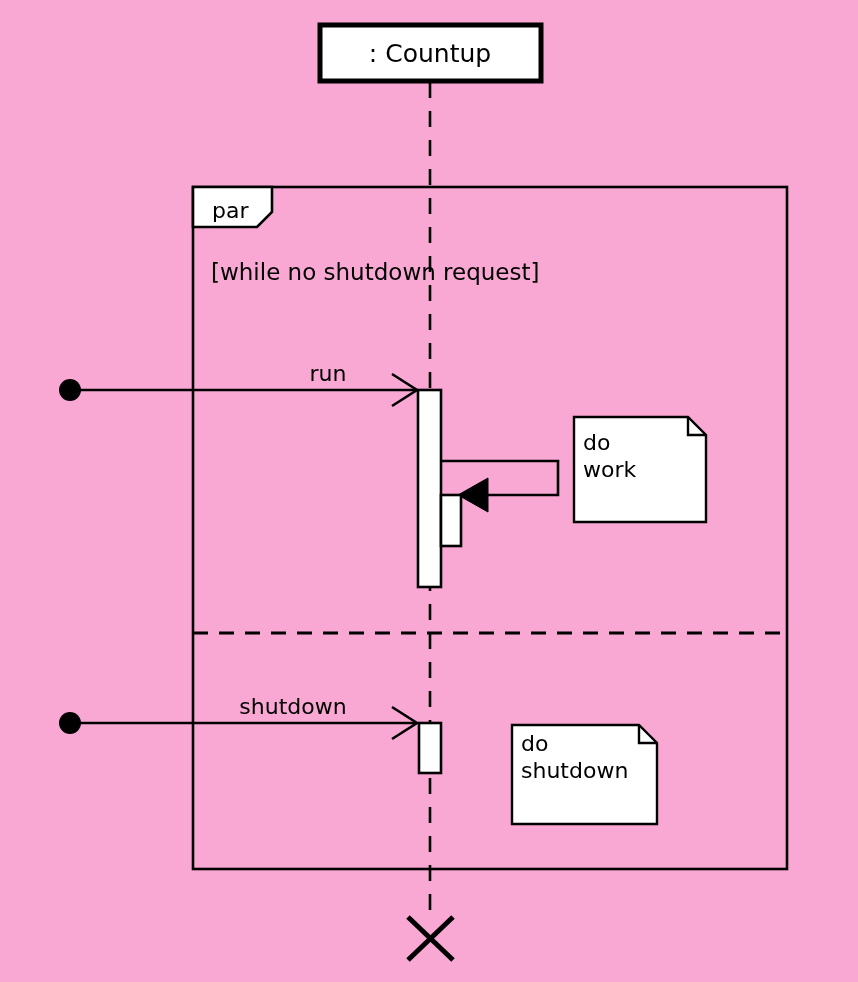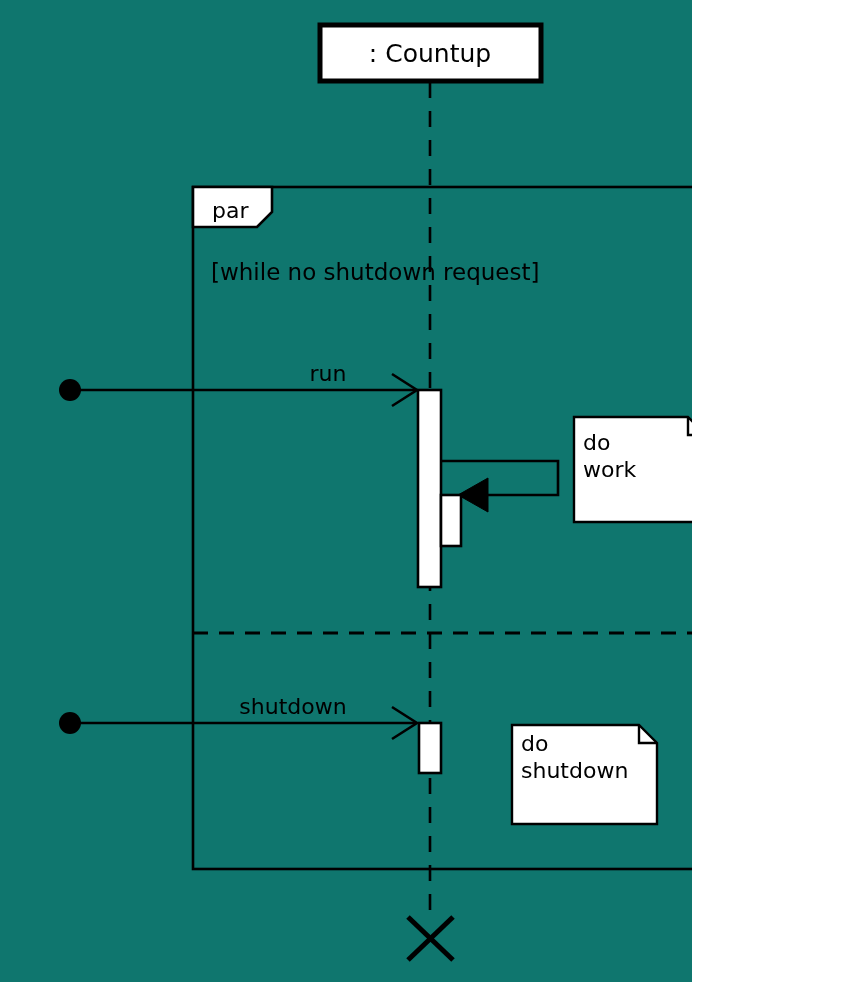--- a/index.html
+++ b/index.html
@@ -6,23 +6,23 @@
   html, body {
     margin: 0;
     padding: 0;
     background: #ffffff;
   }
   body {
     font-family: "DejaVu Sans", sans-serif;
   }
   #canvas {
     position: relative;
-    width: 692px;
+    width: 858px;
     height: 982px;
-    background: #0f766e;
+    background: #f9a8d4;
     overflow: hidden;
     text-decoration: underline;
   }
   #canvas svg {
     position: absolute;
     top: 0;
     left: 0;
     width: 858px;
     height: 982px;
   }

